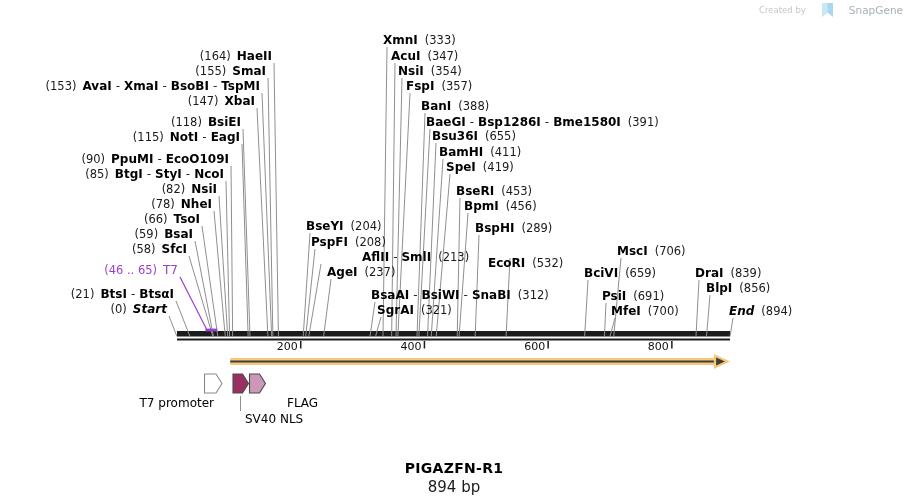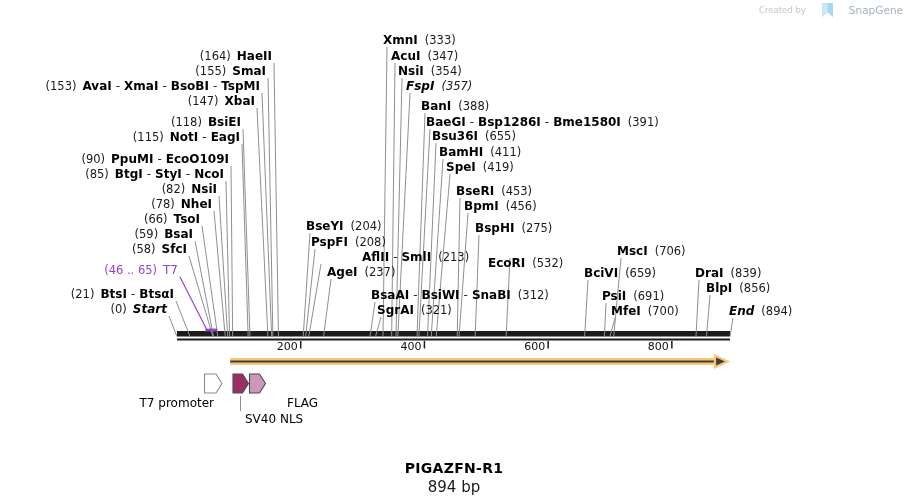--- a/index.html
+++ b/index.html
@@ -121,29 +121,29 @@
       <div class="site-label term" style="right: 741px; top: 303px;"><span class="pos lead">(0)</span><span class="nm">Start</span></div>
       <div class="site-label" style="left: 306px; top: 220px;"><span class="nm">BseYI</span><span class="pos trail">(204)</span></div>
       <div class="site-label" style="left: 311px; top: 236px;"><span class="nm">PspFI</span><span class="pos trail">(208)</span></div>
       <div class="site-label" style="left: 317px; top: 251px; margin-left: 45px;"><span class="nm">AflII</span><span class="sep">-</span><span class="nm">SmlI</span><span class="pos trail">(213)</span></div>
       <div class="site-label" style="left: 327px; top: 266px;"><span class="nm">AgeI</span><span class="pos trail">(237)</span></div>
       <div class="site-label" style="left: 371px; top: 289px;"><span class="nm">BsaAI</span><span class="sep">-</span><span class="nm">BsiWI</span><span class="sep">-</span><span class="nm">SnaBI</span><span class="pos trail">(312)</span></div>
       <div class="site-label" style="left: 377px; top: 304px;"><span class="nm">SgrAI</span><span class="pos trail">(321)</span></div>
       <div class="site-label" style="left: 383px; top: 34px;"><span class="nm">XmnI</span><span class="pos trail">(333)</span></div>
       <div class="site-label" style="left: 391px; top: 50px;"><span class="nm">AcuI</span><span class="pos trail">(347)</span></div>
       <div class="site-label" style="left: 398px; top: 65px;"><span class="nm">NsiI</span><span class="pos trail">(354)</span></div>
-      <div class="site-label" style="left: 406px; top: 80px; font-style: italic;"><span class="nm">FspI</span><span class="pos trail">(357)</span></div>
+      <div class="site-label" style="left: 406px; top: 80px;"><span class="nm">FspI</span><span class="pos trail">(357)</span></div>
       <div class="site-label" style="left: 421px; top: 100px;"><span class="nm">BanI</span><span class="pos trail">(388)</span></div>
       <div class="site-label" style="left: 426px; top: 116px;"><span class="nm">BaeGI</span><span class="sep">-</span><span class="nm">Bsp1286I</span><span class="sep">-</span><span class="nm">Bme1580I</span><span class="pos trail">(391)</span></div>
       <div class="site-label" style="left: 432px; top: 130px;"><span class="nm">Bsu36I</span><span class="pos trail">(655)</span></div>
       <div class="site-label" style="left: 439px; top: 146px;"><span class="nm">BamHI</span><span class="pos trail">(411)</span></div>
       <div class="site-label" style="left: 446px; top: 161px;"><span class="nm">SpeI</span><span class="pos trail">(419)</span></div>
       <div class="site-label" style="left: 456px; top: 185px;"><span class="nm">BseRI</span><span class="pos trail">(453)</span></div>
       <div class="site-label" style="left: 464px; top: 200px;"><span class="nm">BpmI</span><span class="pos trail">(456)</span></div>
-      <div class="site-label" style="left: 475px; top: 222px;"><span class="nm">BspHI</span><span class="pos trail">(275)</span></div>
+      <div class="site-label" style="left: 475px; top: 222px;"><span class="nm">BspHI</span><span class="pos trail">(289)</span></div>
       <div class="site-label" style="left: 488px; top: 245px; margin-top: 12px;"><span class="nm">EcoRI</span><span class="pos trail">(532)</span></div>
       <div class="site-label" style="left: 617px; top: 245px;"><span class="nm">MscI</span><span class="pos trail">(706)</span></div>
       <div class="site-label" style="left: 584px; top: 267px;"><span class="nm">BciVI</span><span class="pos trail">(659)</span></div>
       <div class="site-label" style="left: 695px; top: 267px;"><span class="nm">DraI</span><span class="pos trail">(839)</span></div>
       <div class="site-label" style="left: 706px; top: 282px;"><span class="nm">BlpI</span><span class="pos trail">(856)</span></div>
       <div class="site-label" style="left: 602px; top: 290px;"><span class="nm">PsiI</span><span class="pos trail">(691)</span></div>
       <div class="site-label" style="left: 611px; top: 305px;"><span class="nm">MfeI</span><span class="pos trail">(700)</span></div>
       <div class="site-label term" style="left: 729px; top: 305px;"><span class="nm">End</span><span class="pos trail">(894)</span></div>
     </div>
 

